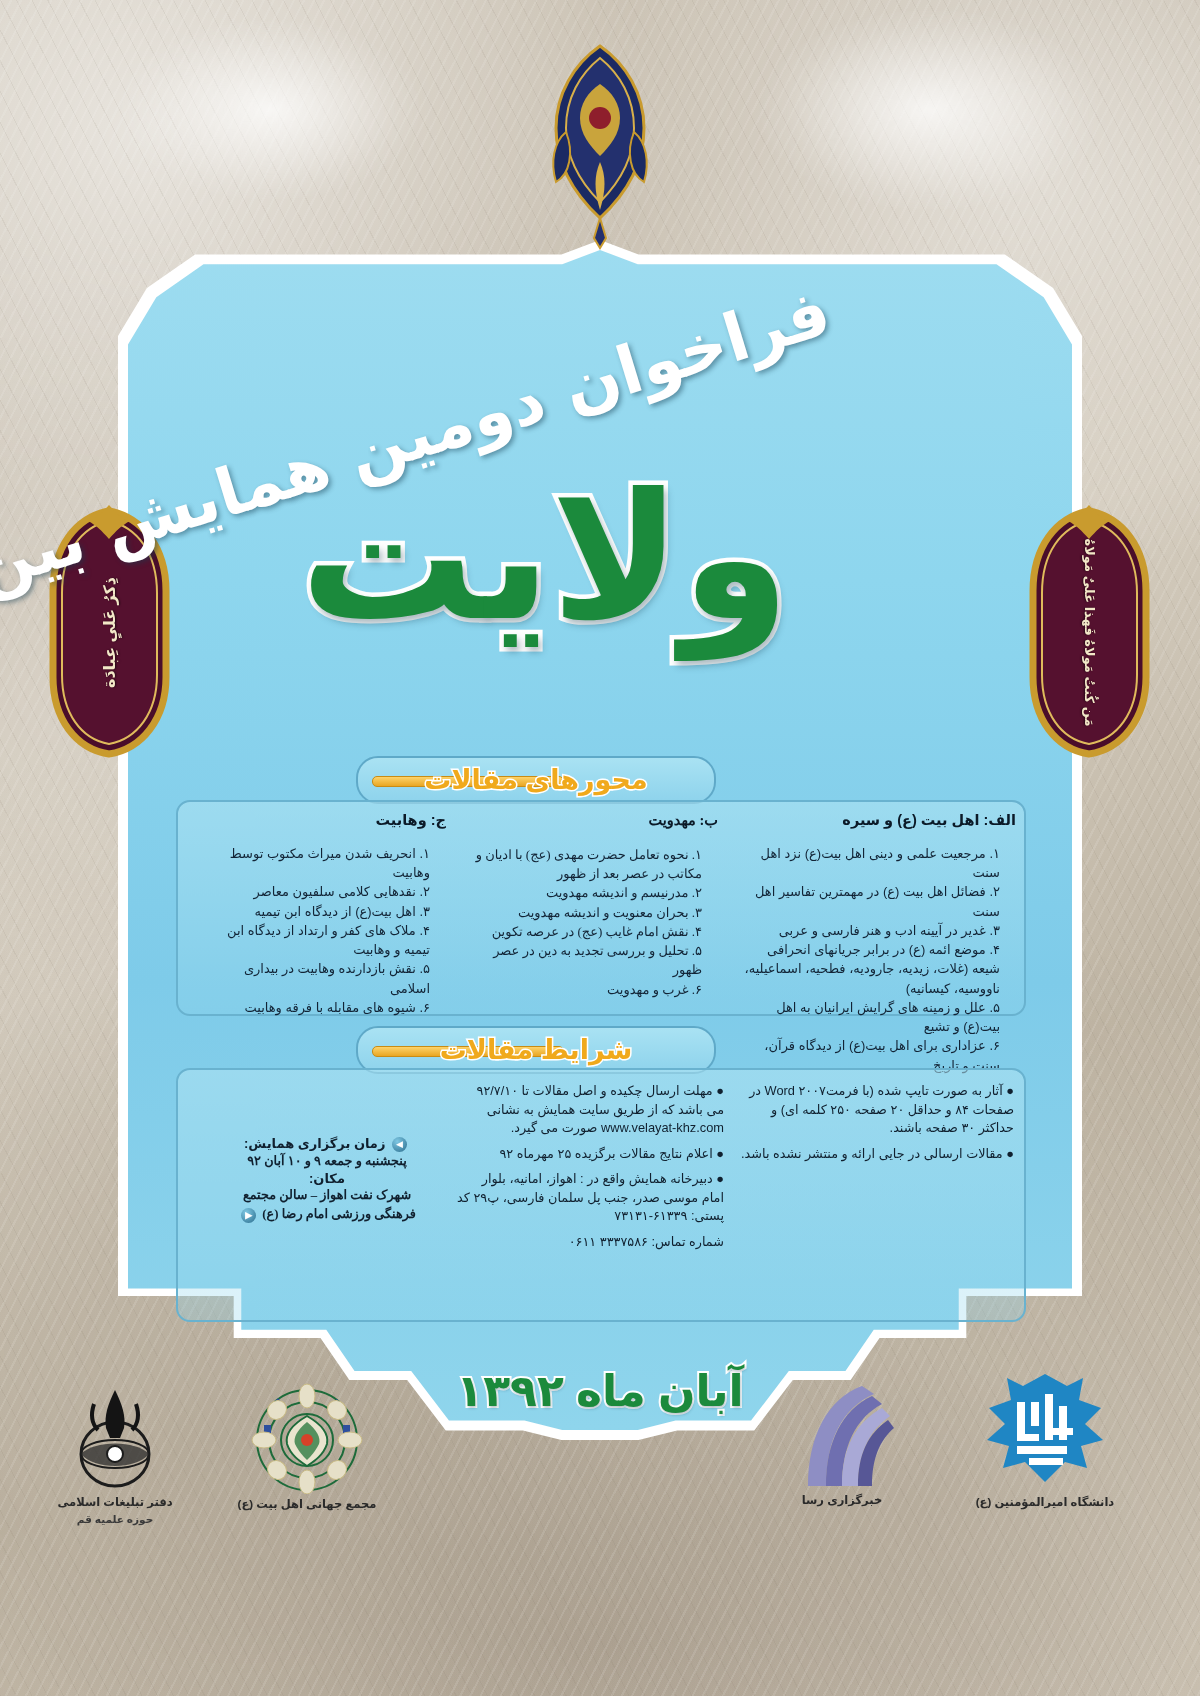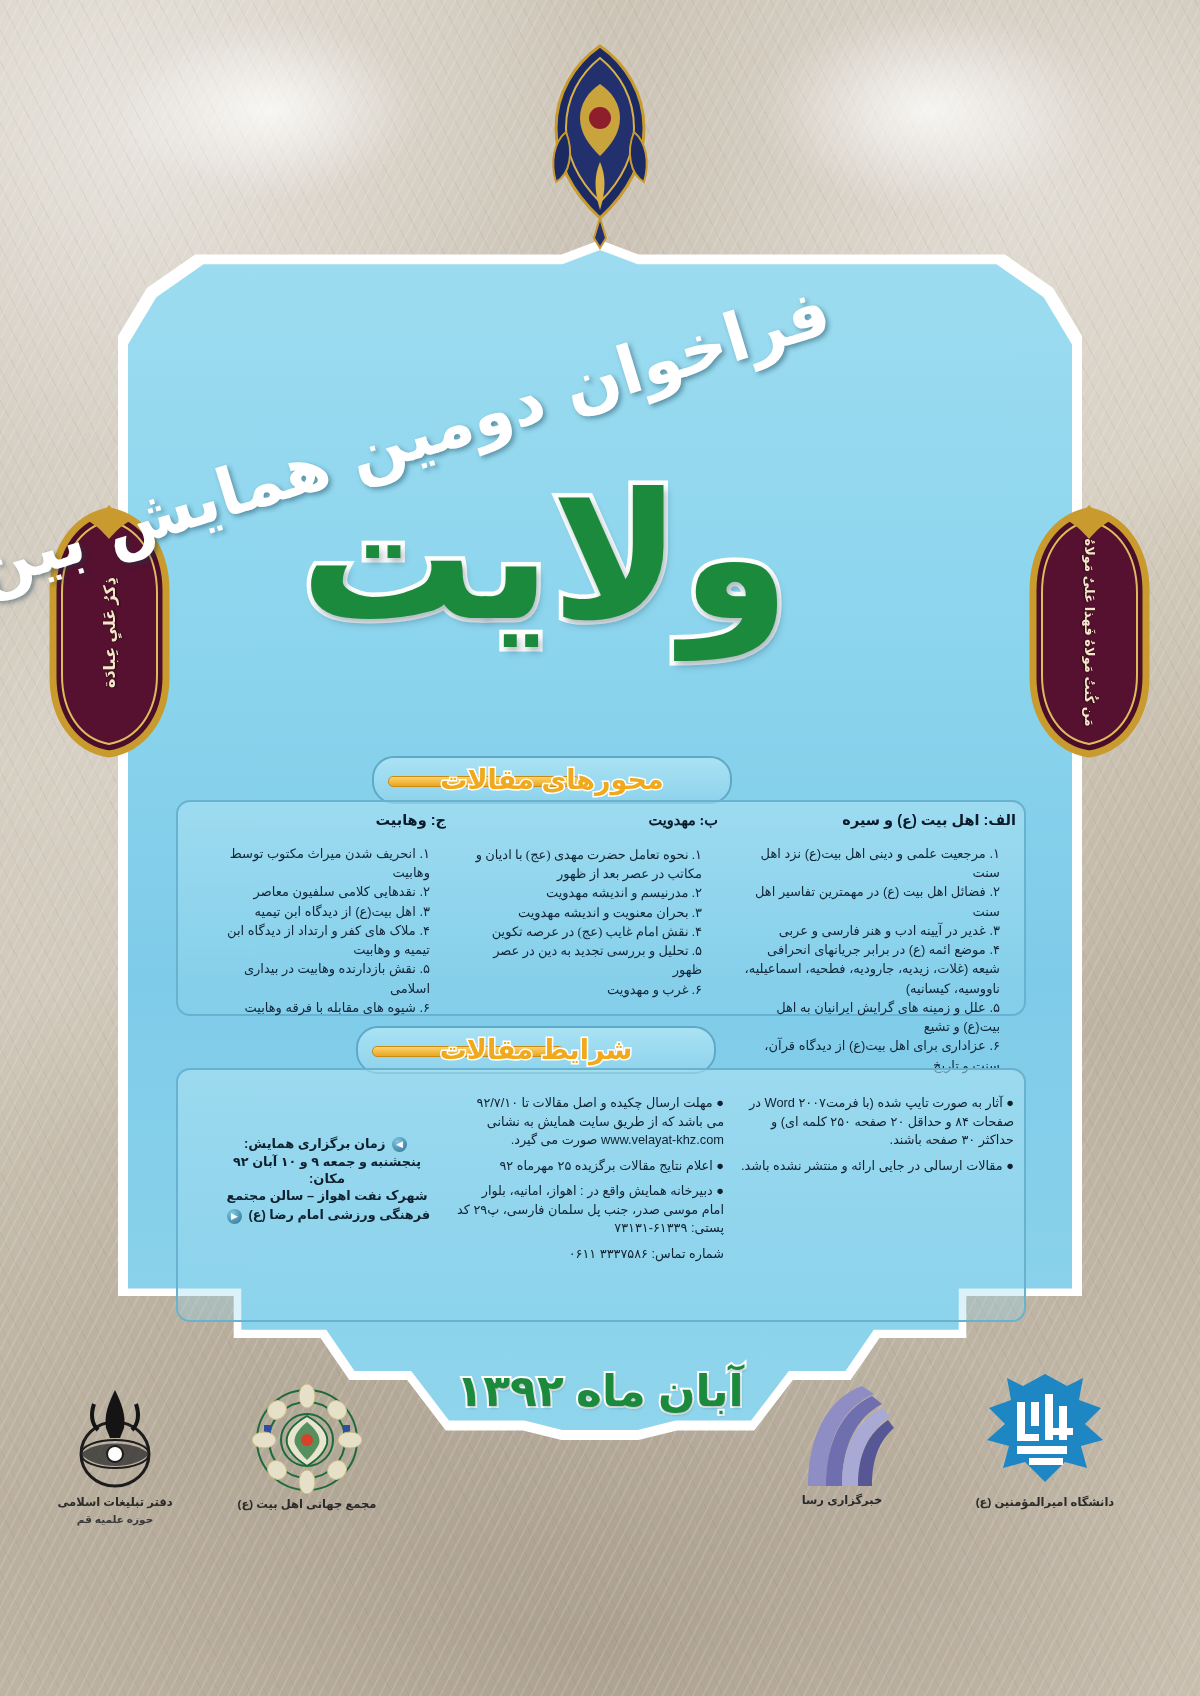--- a/index.html
+++ b/index.html
@@ -130,31 +130,31 @@
 
   .col{position:absolute;top:10px;direction:rtl;color:#10202f;}
   .col h4{
     margin:0 0 4px 0;font-size:14.5px;font-weight:bold;color:#0b1a28;
   }
   .col ol{margin:16px;padding:0;list-style:none;}
   .col ol li{
     font-size:13px;line-height:1.48;color:#122436;margin:0;
   }
 
-  .cond-col{position:absolute;top:24px;direction:rtl;color:#10202f;}
+  .cond-col{position:absolute;top:12px;direction:rtl;color:#10202f;}
   .cond-col p{margin:0 0 7px 0;font-size:12.8px;line-height:1.45;}
   .play{
     display:inline-block;width:15px;height:15px;border-radius:50%;
     background:radial-gradient(circle at 35% 30%,#7fc8e4,#2a6d8d);
     color:#fff;font-size:9px;line-height:15px;text-align:center;
     vertical-align:middle;margin:0 3px;
   }
   .venue-col{text-align:center;}
   .venue-col .hd{font-weight:bold;font-size:13px;}
-  .venue-col .ln{font-size:12.8px;line-height:1.5;font-weight:bold;}
+  .venue-col .ln{font-size:12.8px;line-height:1.5;font-weight:bold;font-family:Liberation Serif, serif;}
 
   
   .date-main{
     position:absolute;left:0;right:0;top:1365px;text-align:center;
     color:#1b8a3c;font-size:44px;font-weight:bold;direction:rtl;
     -webkit-text-stroke:4px #ffffff;paint-order:stroke fill;
     text-shadow:1px 2px 3px rgba(20,60,80,.3);
   }
 
   
@@ -200,21 +200,21 @@
     <path d="M67 6 C100 12 124 42 124 86 L124 172 C124 214 100 244 67 249 C34 244 11 214 11 172 L11 86 C11 42 34 12 67 6 Z" fill="#4a0d2a" stroke="#c99b2e" stroke-width="7"></path>
     <path d="M67 16 C95 22 115 48 115 88 L115 170 C115 208 95 234 67 239 C39 234 20 208 20 170 L20 88 C20 48 39 22 67 16 Z" fill="#55112f" stroke="#e0bb5c" stroke-width="2"></path>
     <path d="M67 0 C74 8 80 14 88 16 C80 20 74 26 67 34 C60 26 54 20 46 16 C54 14 60 8 67 0 Z" fill="#c99b2e"></path>
   </svg>
   <div class="medal-txt">مَن كُنتُ مَولاهُ فَهذا عَلیٌ مَولاهُ</div>
 </div>
 
 <div class="headline-1">فراخوان دومین همایش بین المللی</div>
 <div class="headline-2">ولایت</div>
 
-<div class="ribbon" style="left:372px;top:756px;width:356px;">
+<div class="ribbon" style="left:356px;top:756px;width:356px;">
   <div class="ribbon-inner">
     <div class="ribbon-bar"></div>
     <div class="ribbon-txt">محورهای مقالات</div>
   </div>
 </div>
 
 <div class="panel topics-panel">
 
   <div class="col" style="right:8px;width:290px;text-align:right;">
     <h4>الف: اهل بیت (ع) و سیره</h4>

